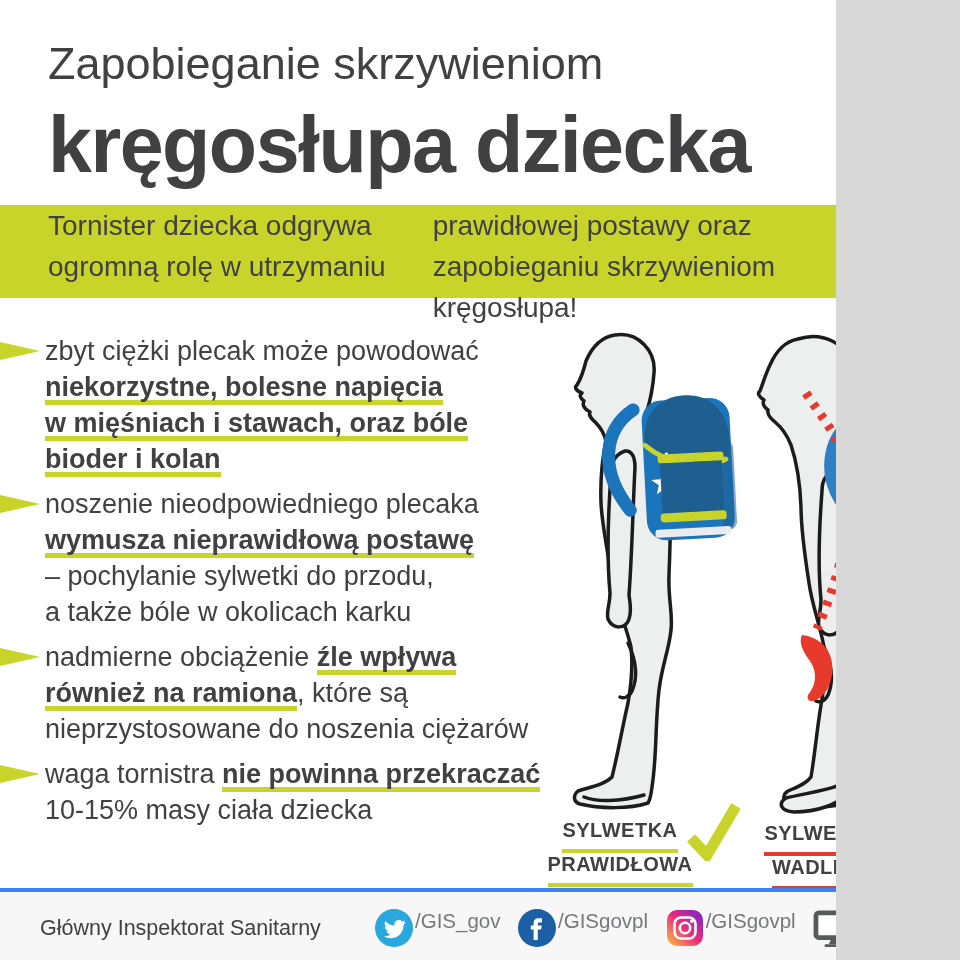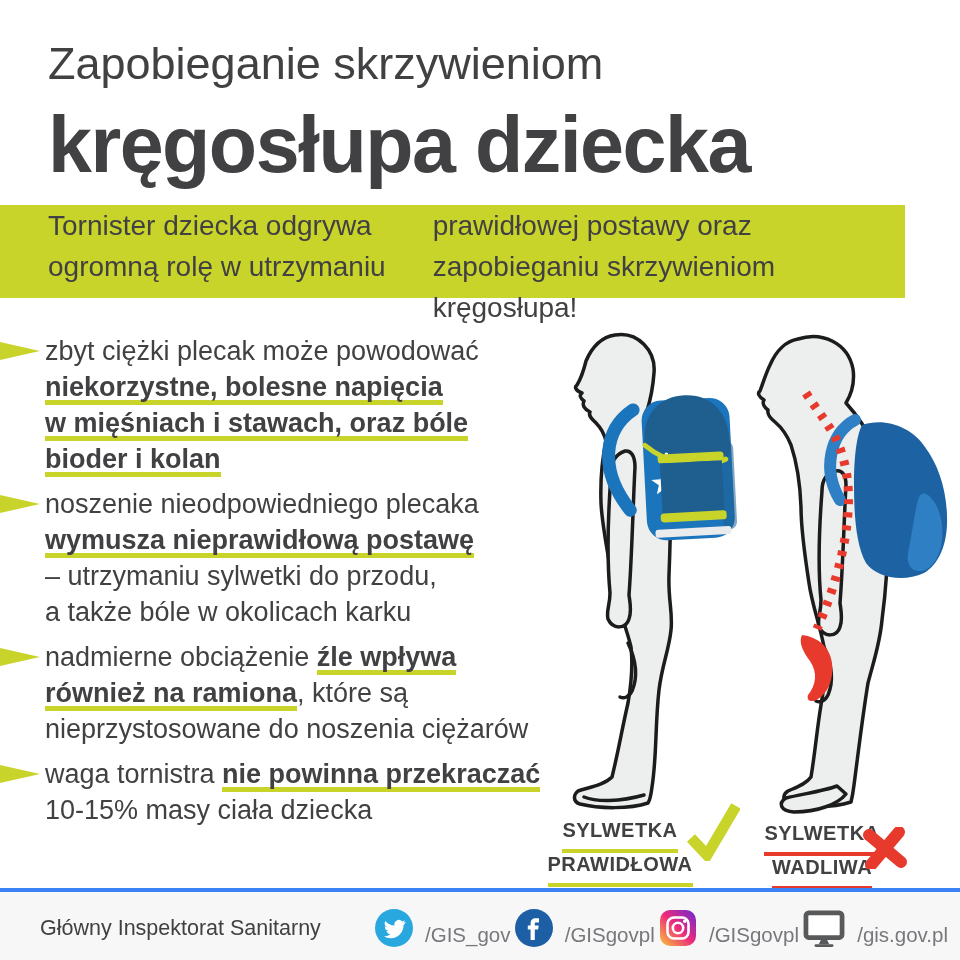--- a/index.html
+++ b/index.html
@@ -4,21 +4,21 @@
 <style>
   :root{
     --hl:#c9d42b; --ink:#414042; --red:#e8392d;
     --bp-blue:#1b75bc; --bp-dark:#1e5f90; --fp-blue:#1d63a3; --fp-light:#2e7fc4;
     --sil:#edeeee; --line:#1c1c1c; --footer-bg:#f7f7f8; --handle:#77787b;
     --tw:#29a8e0; --fb:#1d5fa5;
   }
   *{margin:0;padding:0;box-sizing:border-box;}
   html,body{background:#d8d8d8;}
   .canvas{
-    position:relative;width:960px;height:960px;background:#ffffff;overflow:hidden;
+    position:relative;width:836px;height:960px;background:#ffffff;overflow:hidden;
     font-family:"Liberation Sans",sans-serif;color:var(--ink);
   }
   
   .header{position:absolute;left:48px;top:38px;}
   .title-line1{font-size:45px;font-weight:400;line-height:1.15;letter-spacing:0;}
   .title-line2{font-size:79px;font-weight:800;line-height:1.02;letter-spacing:-1.5px;margin-top:15px;}
   
   .banner{
     position:absolute;left:0;top:205px;width:905px;height:93px;background:var(--hl);
     display:flex;flex-direction:row;justify-content:center;padding-left:48px;
@@ -45,21 +45,21 @@
   .label-faulty{left:742px;top:822px;}
   .mark{position:absolute;}
   .mark-check{left:686px;top:801px;}
   .mark-cross{left:862px;top:827px;}
   .check-path{stroke:var(--hl);}
   .cross-path{stroke:var(--red);}
   
   .footer{position:absolute;left:0;top:888px;width:960px;height:72px;background:var(--footer-bg);border-top:4px solid #3b82f6;}
   .org{position:absolute;left:40px;top:0;height:72px;display:flex;align-items:center;font-size:21.5px;}
   .socials{position:absolute;left:375px;right:12px;top:0;height:72px;display:flex;align-items:center;justify-content:space-between;}
-  .social{display:flex;align-items:flex-end;gap:12px;cursor:pointer;}
+  .social{display:flex;align-items:flex-start;gap:2px;cursor:pointer;}
   .handle{font-size:20.5px;color:var(--handle);}
   svg{display:block;}
 </style>
 </head>
 <body>
 
 <div class="canvas">
 
   <div class="header">
     <div class="title-line1">Zapobieganie skrzywieniom</div>
@@ -79,21 +79,21 @@
           <div class="line"><span class="hl">niekorzystne, bolesne napięcia</span></div>
           <div class="line"><span class="hl">w mięśniach i stawach, oraz bóle</span></div>
           <div class="line"><span class="hl">bioder i kolan</span></div>
         </div>
       </div>
       <div class="bullet">
         <span class="arrow"></span>
         <div class="bullet-text">
           <div class="line"><span>noszenie nieodpowiedniego plecaka</span></div>
           <div class="line"><span class="hl">wymusza nieprawidłową postawę</span></div>
-          <div class="line"><span>– utrzymaniu sylwetki do przodu,</span></div>
+          <div class="line"><span>– pochylanie sylwetki do przodu,</span></div>
           <div class="line"><span>a także bóle w okolicach karku</span></div>
         </div>
       </div>
       <div class="bullet">
         <span class="arrow"></span>
         <div class="bullet-text">
           <div class="line"><span>nadmierne obciążenie </span><span class="hl">źle wpływa</span></div>
           <div class="line"><span class="hl">również na ramiona</span><span>, które są</span></div>
           <div class="line"><span>nieprzystosowane do noszenia ciężarów</span></div>
         </div>

